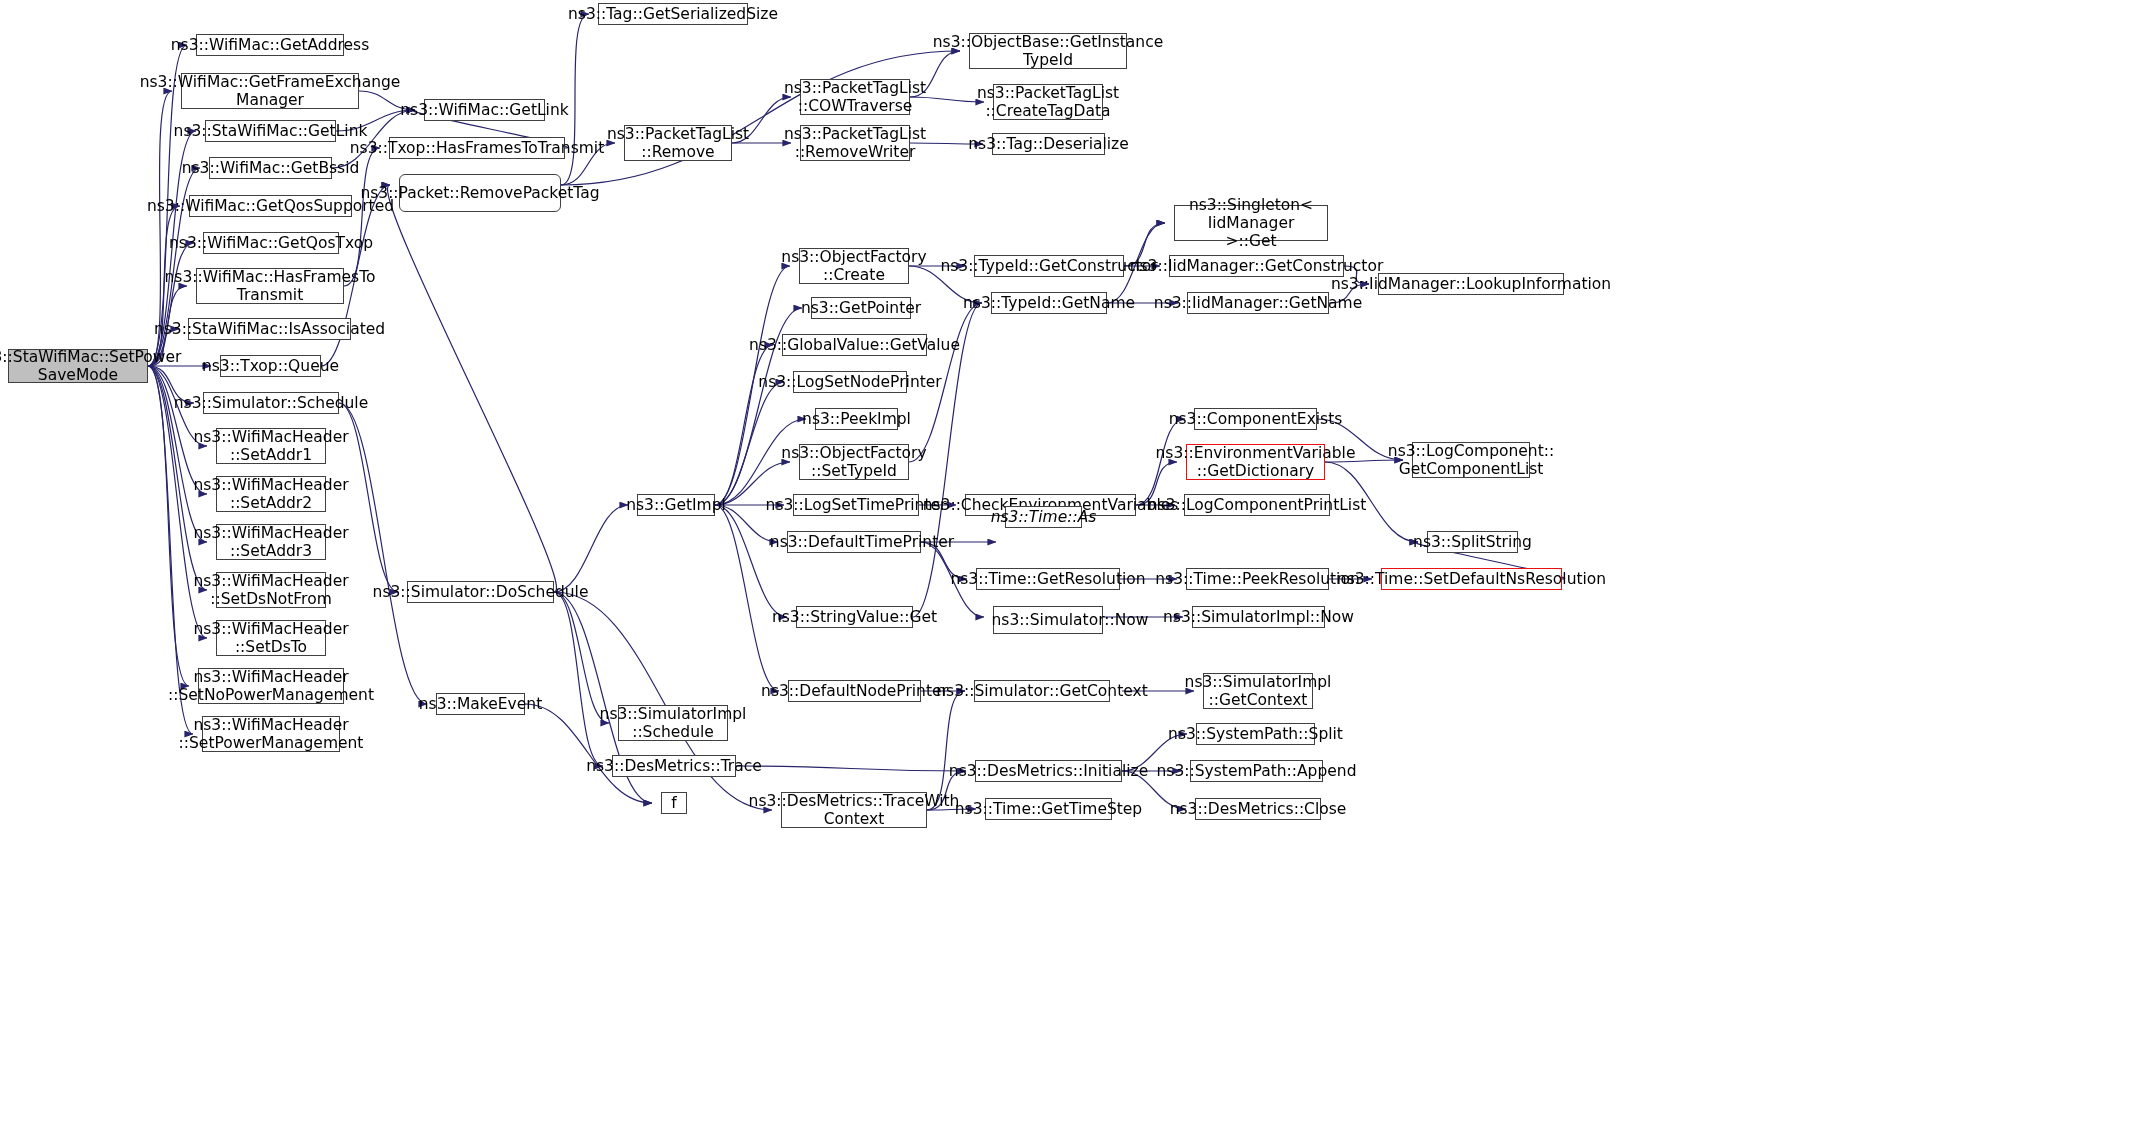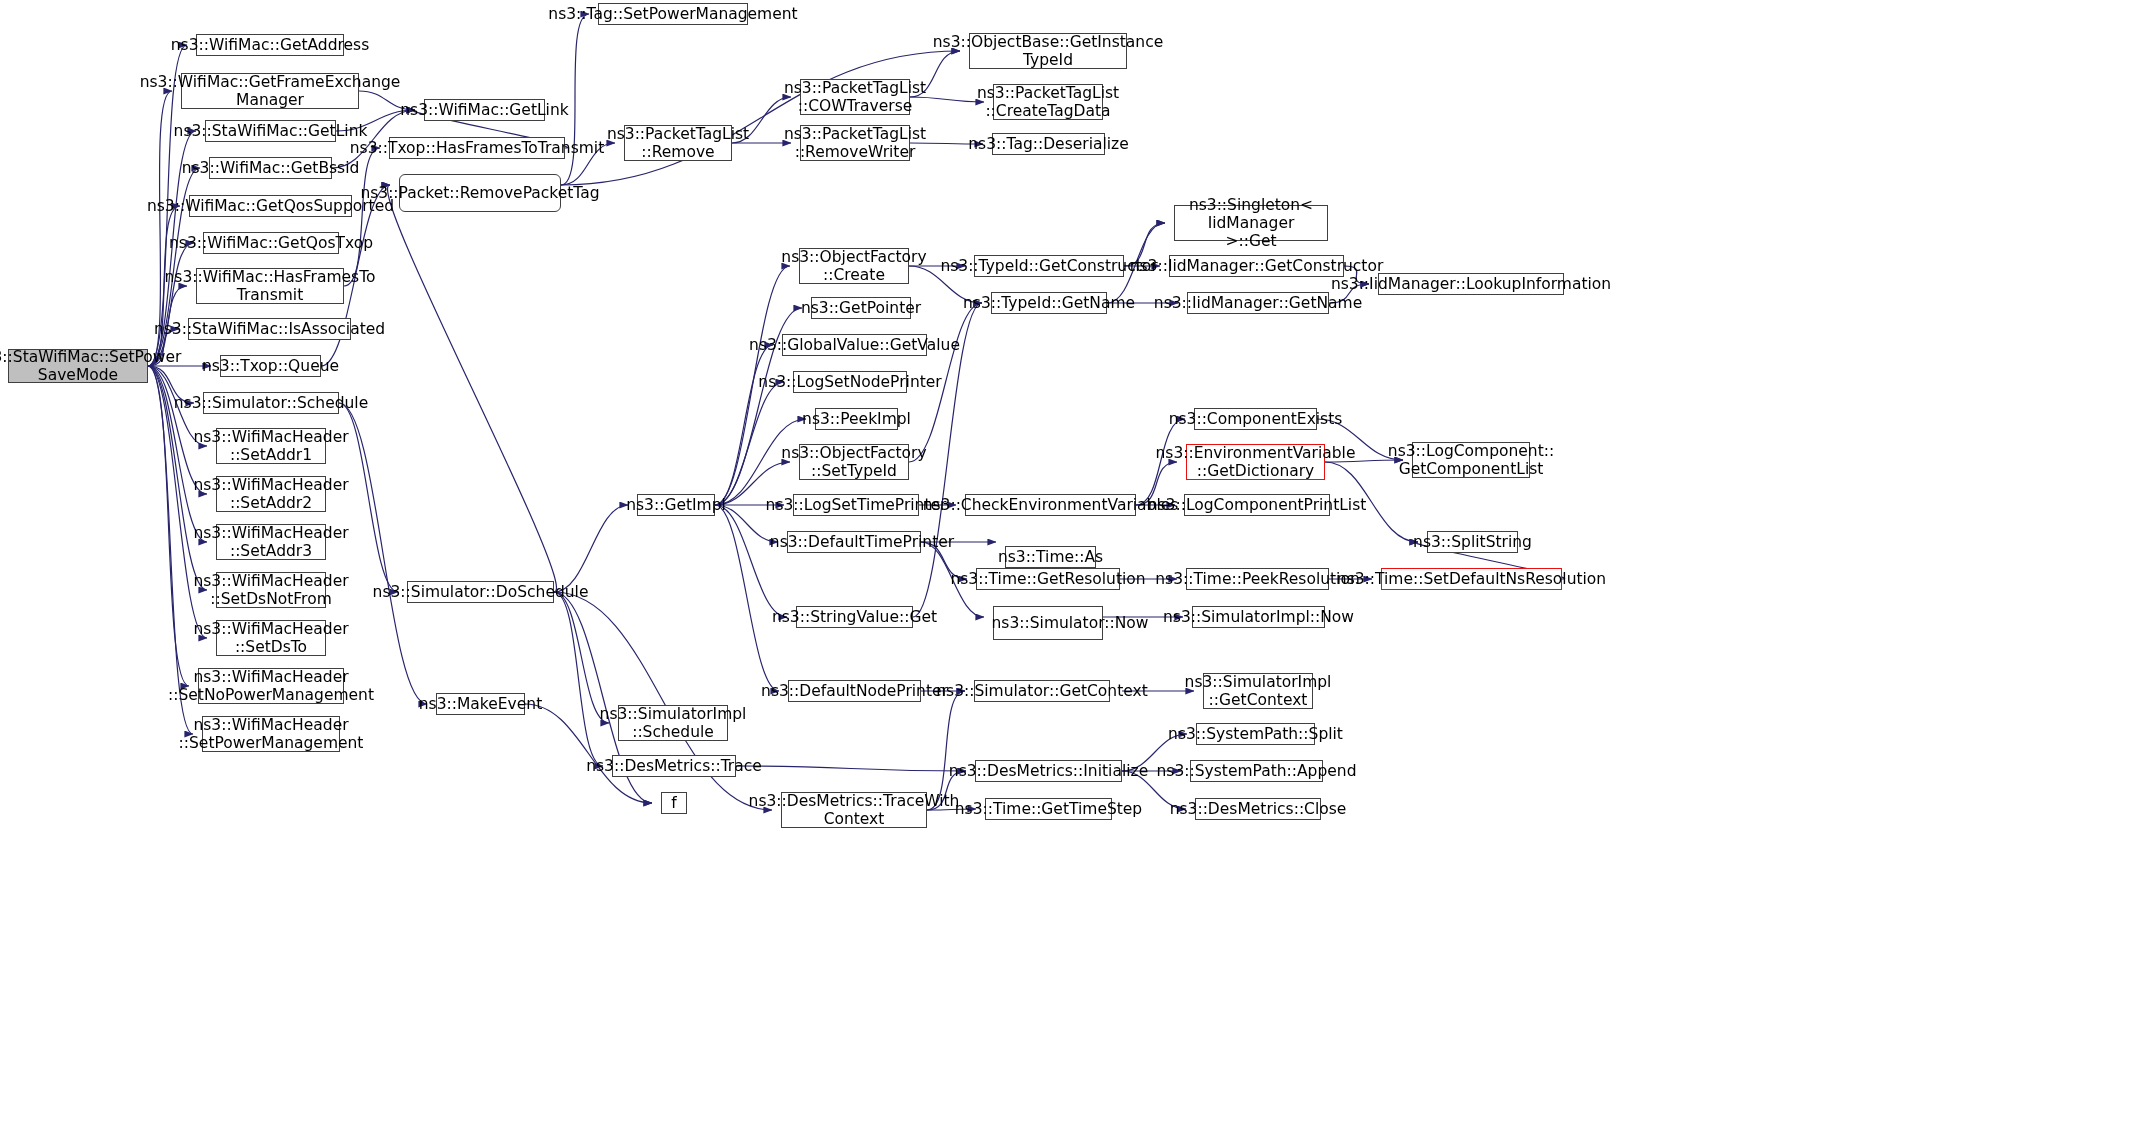--- a/index.html
+++ b/index.html
@@ -136,21 +136,21 @@
 ::SetDsTo</div>
       <div class="node" style="left: 198px; top: 668px; width: 146px; height: 36px;">ns3::WifiMacHeader
 ::SetNoPowerManagement</div>
       <div class="node" style="left: 202px; top: 716px; width: 138px; height: 36px;">ns3::WifiMacHeader
 ::SetPowerManagement</div>
       <div class="node" style="left: 424px; top: 99px; width: 121px; height: 22px;">ns3::WifiMac::GetLink</div>
       <div class="node" style="left: 389px; top: 137px; width: 176px; height: 22px;">ns3::Txop::HasFramesToTransmit</div>
       <div class="node" style="left: 399px; top: 174px; width: 162px; height: 38px; border-radius: 6px;">ns3::Packet::RemovePacketTag</div>
       <div class="node" style="left: 407px; top: 581px; width: 147px; height: 22px;">ns3::Simulator::DoSchedule</div>
       <div class="node" style="left: 436px; top: 693px; width: 89px; height: 22px;">ns3::MakeEvent</div>
-      <div class="node" style="left: 598px; top: 3px; width: 150px; height: 22px;">ns3::Tag::SetPowerManagement</div>
+      <div class="node" style="left: 598px; top: 3px; width: 150px; height: 22px;">ns3::Tag::GetSerializedSize</div>
       <div class="node" style="left: 624px; top: 125px; width: 108px; height: 36px;">ns3::PacketTagList
 ::Remove</div>
       <div class="node" style="left: 618px; top: 705px; width: 110px; height: 36px;">ns3::SimulatorImpl
 ::Schedule</div>
       <div class="node" style="left: 612px; top: 755px; width: 124px; height: 22px;">ns3::DesMetrics::Trace</div>
       <div class="node" style="left: 661px; top: 792px; width: 26px; height: 22px;">f</div>
       <div class="node" style="left: 637px; top: 494px; width: 78px; height: 22px;">ns3::GetImpl</div>
       <div class="node" style="left: 800px; top: 79px; width: 110px; height: 36px;">ns3::PacketTagList
 ::COWTraverse</div>
       <div class="node" style="left: 800px; top: 125px; width: 110px; height: 36px;">ns3::PacketTagList
@@ -170,23 +170,23 @@
       <div class="node" style="left: 781px; top: 792px; width: 146px; height: 36px;">ns3::DesMetrics::TraceWith
 Context</div>
       <div class="node" style="left: 969px; top: 33px; width: 158px; height: 36px;">ns3::ObjectBase::GetInstance
 TypeId</div>
       <div class="node" style="left: 993px; top: 84px; width: 110px; height: 36px;">ns3::PacketTagList
 ::CreateTagData</div>
       <div class="node" style="left: 992px; top: 133px; width: 113px; height: 22px;">ns3::Tag::Deserialize</div>
       <div class="node" style="left: 974px; top: 255px; width: 150px; height: 22px;">ns3::TypeId::GetConstructor</div>
       <div class="node" style="left: 991px; top: 292px; width: 116px; height: 22px;">ns3::TypeId::GetName</div>
       <div class="node" style="left: 965px; top: 494px; width: 171px; height: 22px;">ns3::CheckEnvironmentVariables</div>
-      <div class="node" style="left: 1005px; top: 546px; width: 91px; height: 22px;">ns3::Time::As</div>
+      <div class="node" style="left: 1005px; top: 506px; width: 77px; height: 22px; font-style: italic;">ns3::Time::As</div>
       <div class="node" style="left: 976px; top: 568px; width: 144px; height: 22px;">ns3::Time::GetResolution</div>
-      <div class="node" style="left: 993px; top: 606px; width: 110px; height: 34px; padding-left: 48px;">ns3::Simulator::Now</div>
+      <div class="node" style="left: 993px; top: 606px; width: 110px; height: 28px; padding-left: 48px;">ns3::Simulator::Now</div>
       <div class="node" style="left: 974px; top: 680px; width: 136px; height: 22px;">ns3::Simulator::GetContext</div>
       <div class="node" style="left: 975px; top: 760px; width: 147px; height: 22px;">ns3::DesMetrics::Initialize</div>
       <div class="node" style="left: 985px; top: 798px; width: 127px; height: 22px;">ns3::Time::GetTimeStep</div>
       <div class="node" style="left: 1174px; top: 205px; width: 154px; height: 36px;">ns3::Singleton&lt; IidManager
 &gt;::Get</div>
       <div class="node" style="left: 1169px; top: 255px; width: 175px; height: 22px;">ns3::IidManager::GetConstructor</div>
       <div class="node" style="left: 1187px; top: 292px; width: 142px; height: 22px;">ns3::IidManager::GetName</div>
       <div class="node" style="left: 1194px; top: 408px; width: 123px; height: 22px;">ns3::ComponentExists</div>
       <div class="node alert" style="left: 1186px; top: 444px; width: 139px; height: 36px;">ns3::EnvironmentVariable
 ::GetDictionary</div>

